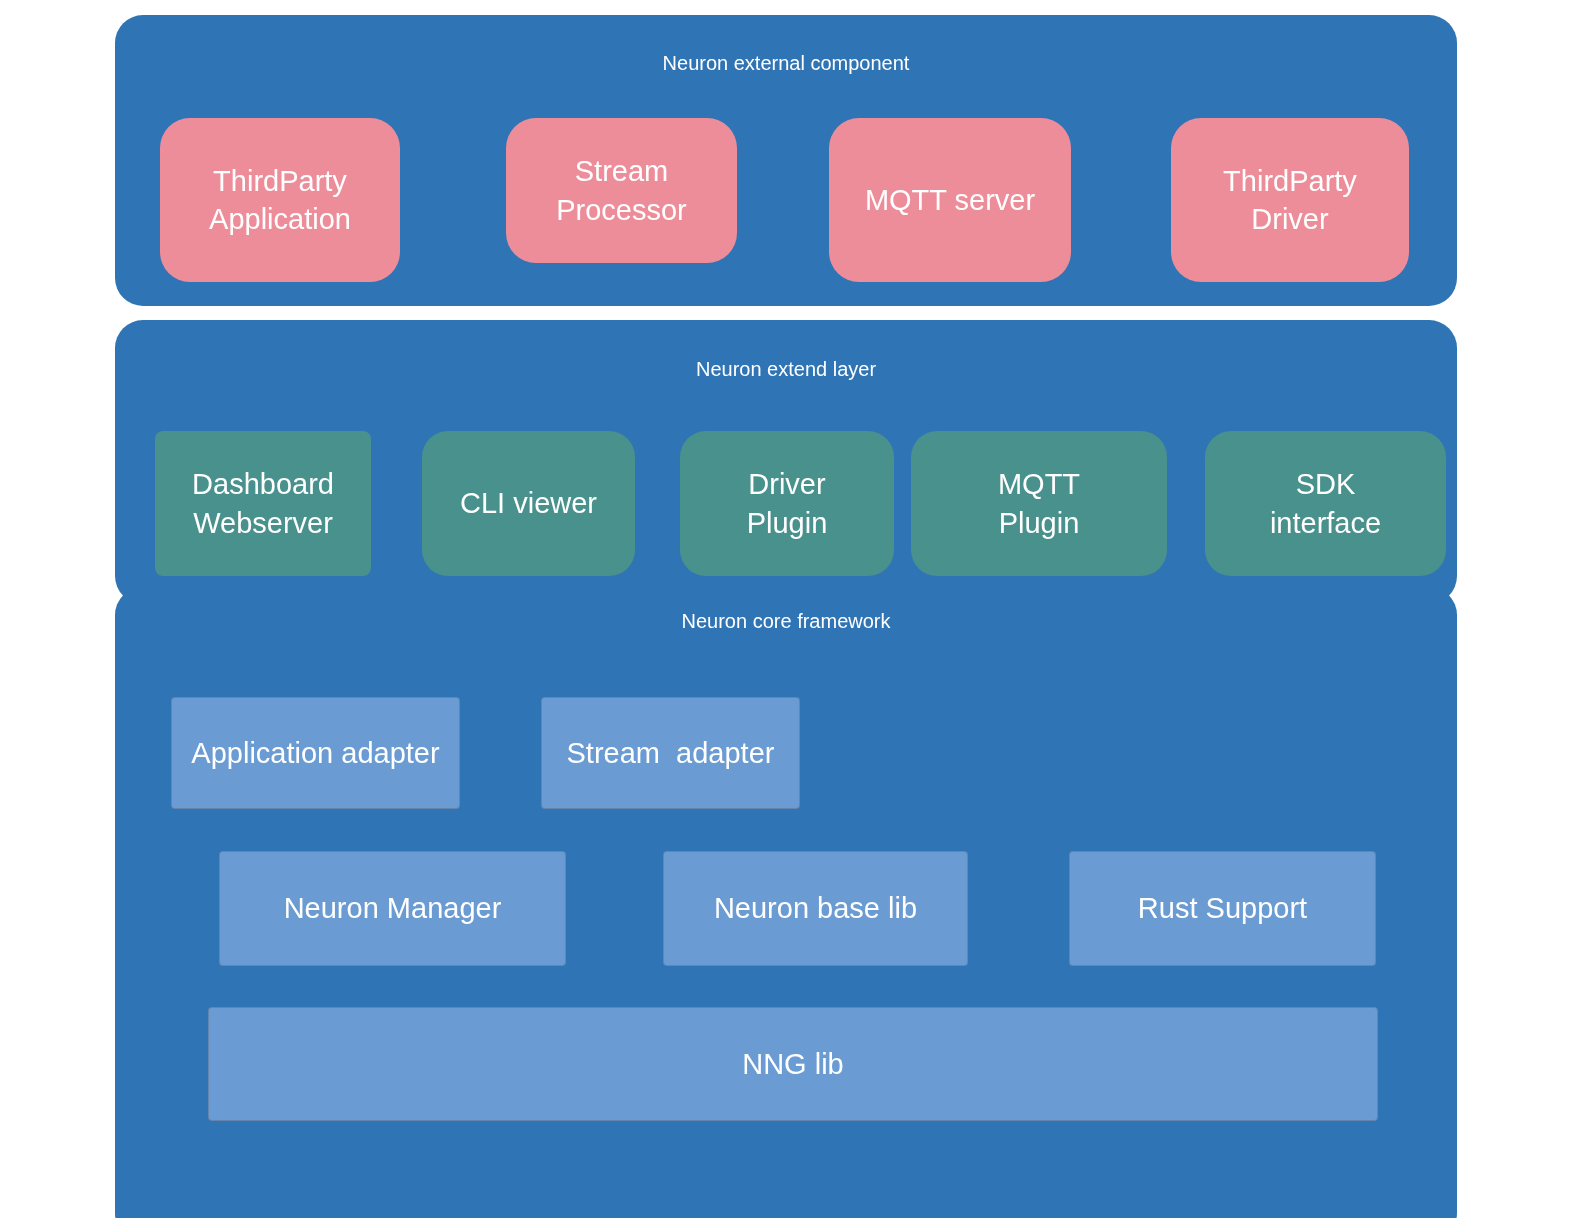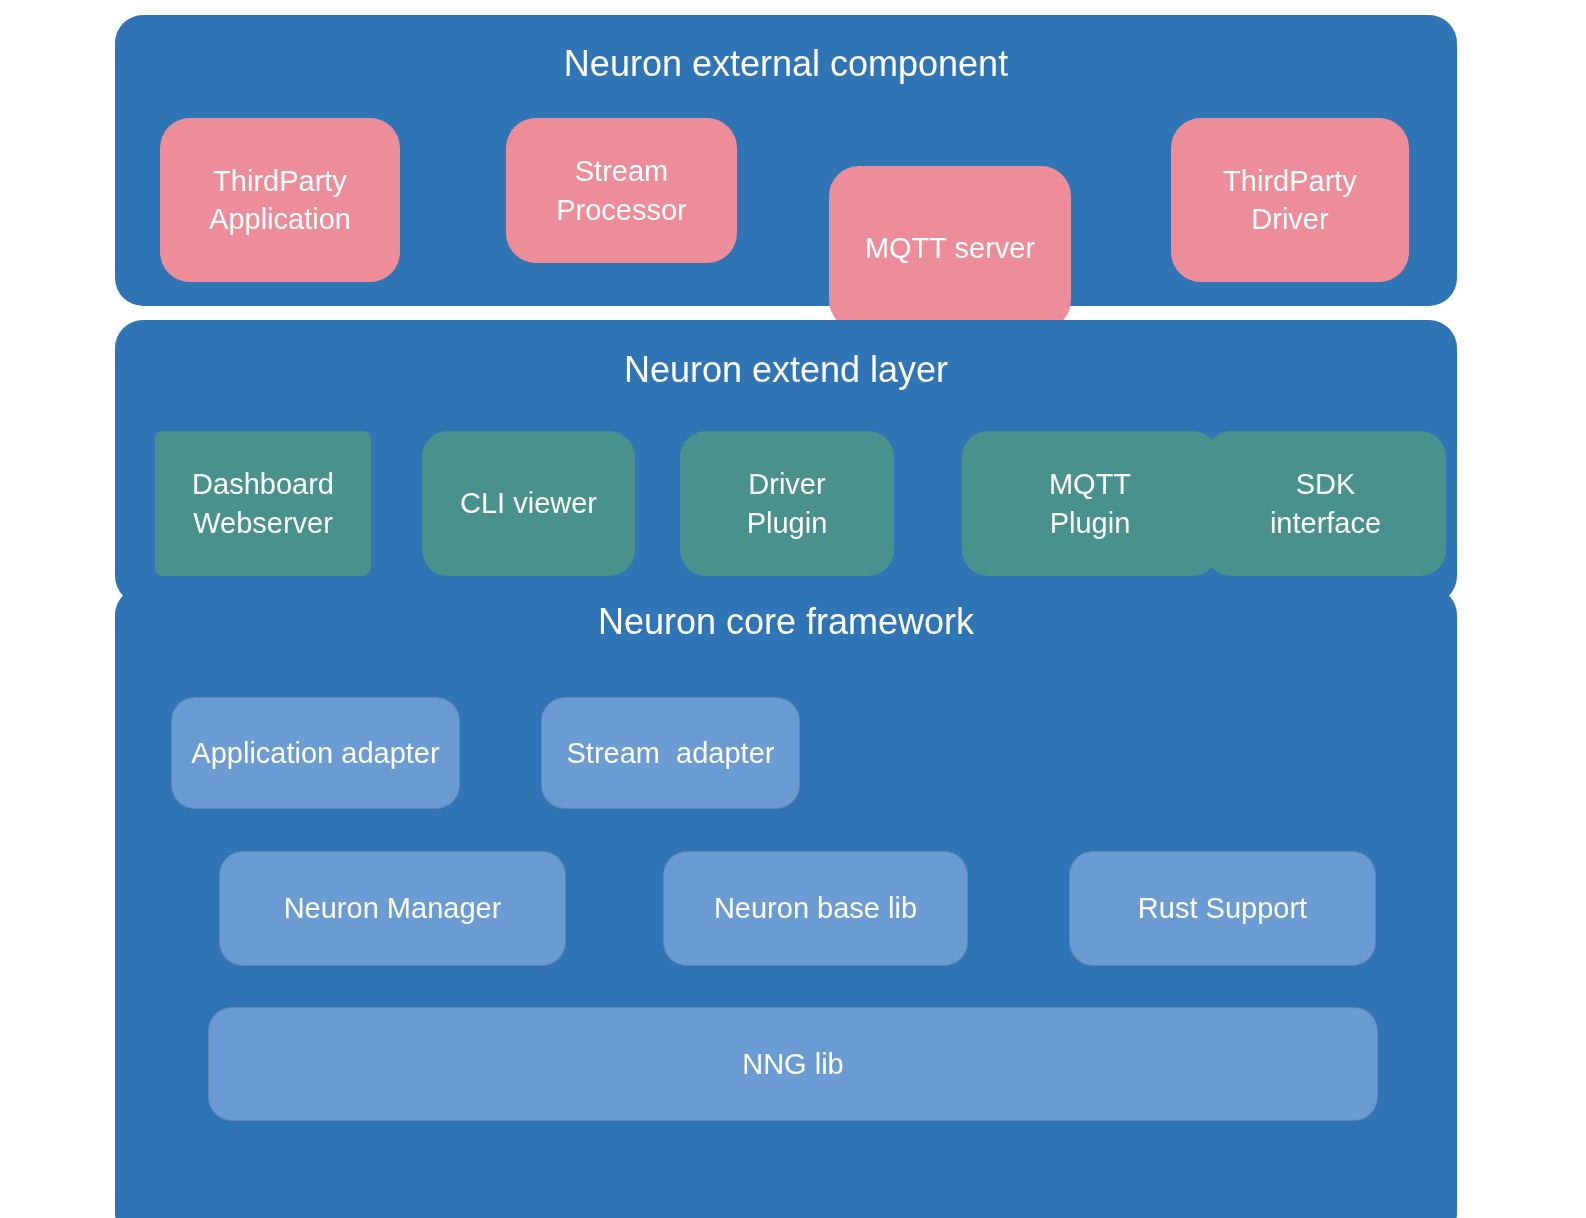--- a/index.html
+++ b/index.html
@@ -21,21 +21,21 @@
     width: 1342px;
     background: var(--container-blue, #2f74b4);
     border-radius: 28px;
   }
   .layer-title {
     position: absolute;
     left: 0;
     width: 100%;
     text-align: center;
     color: var(--text-white, #ffffff);
-    font-size: 36px;
+    font-size: 20px;
     line-height: 29px;
     white-space: pre-wrap;
   }
   .node {
     position: absolute;
     display: flex;
     align-items: center;
     justify-content: center;
     text-align: center;
     color: var(--text-white, #ffffff);
@@ -47,44 +47,44 @@
     background: var(--external-box-pink, #ee8d9a);
     border-radius: 30px;
   }
   .node.teal {
     background: var(--extend-box-teal, #48918d);
     border-radius: 26px;
   }
   .node.corelight {
     background: var(--core-box-blue, #6a9bd2);
     border: 1px solid rgba(96, 115, 143, 0.55);
-    border-radius: 24px;
+    border-radius: 4px;
     box-sizing: border-box;
   }
   .seam-tab {
     position: absolute;
     left: 585px;
     top: 612px;
     width: 409px;
     height: 8px;
     background: var(--seam-tab-blue, #4e86c0);
     border-radius: 3px 3px 0 0;
   }
 
   
   #ext-box-0 { left: 45px;  top: 103px; width: 240px; height: 164px; }
   #ext-box-1 { left: 391px; top: 103px; width: 231px; height: 145px; }
-  #ext-box-2 { left: 714px; top: 103px; width: 242px; height: 164px; margin-top: 48px; }
+  #ext-box-2 { left: 714px; top: 103px; width: 242px; height: 164px; }
   #ext-box-3 { left: 1056px;top: 103px; width: 238px; height: 164px; }
 
   
   #xtd-box-0 { left: 40px;  top: 111px; width: 216px; height: 145px; border-radius: 8px; }
   #xtd-box-1 { left: 307px; top: 111px; width: 213px; height: 145px; }
   #xtd-box-2 { left: 565px; top: 111px; width: 214px; height: 145px; }
-  #xtd-box-3 { left: 847px; top: 111px; width: 256px; height: 145px; }
+  #xtd-box-3 { left: 796px; top: 111px; width: 256px; height: 145px; }
   #xtd-box-4 { left: 1090px;top: 111px; width: 241px; height: 145px; }
 
   
   #core-a-0 { left: 56px;  top: 110px; width: 289px; height: 112px; }
   #core-a-1 { left: 415px; top: 110px; width: 259px; height: 112px; margin-left: 11px; }
   #core-a-2 { left: 752px; top: 110px; width: 236px; height: 112px; }
   #core-a-3 { left: 1068px;top: 110px; width: 232px; height: 112px; }
 
   
   #core-m-0 { left: 104px; top: 264px; width: 347px; height: 115px; }

